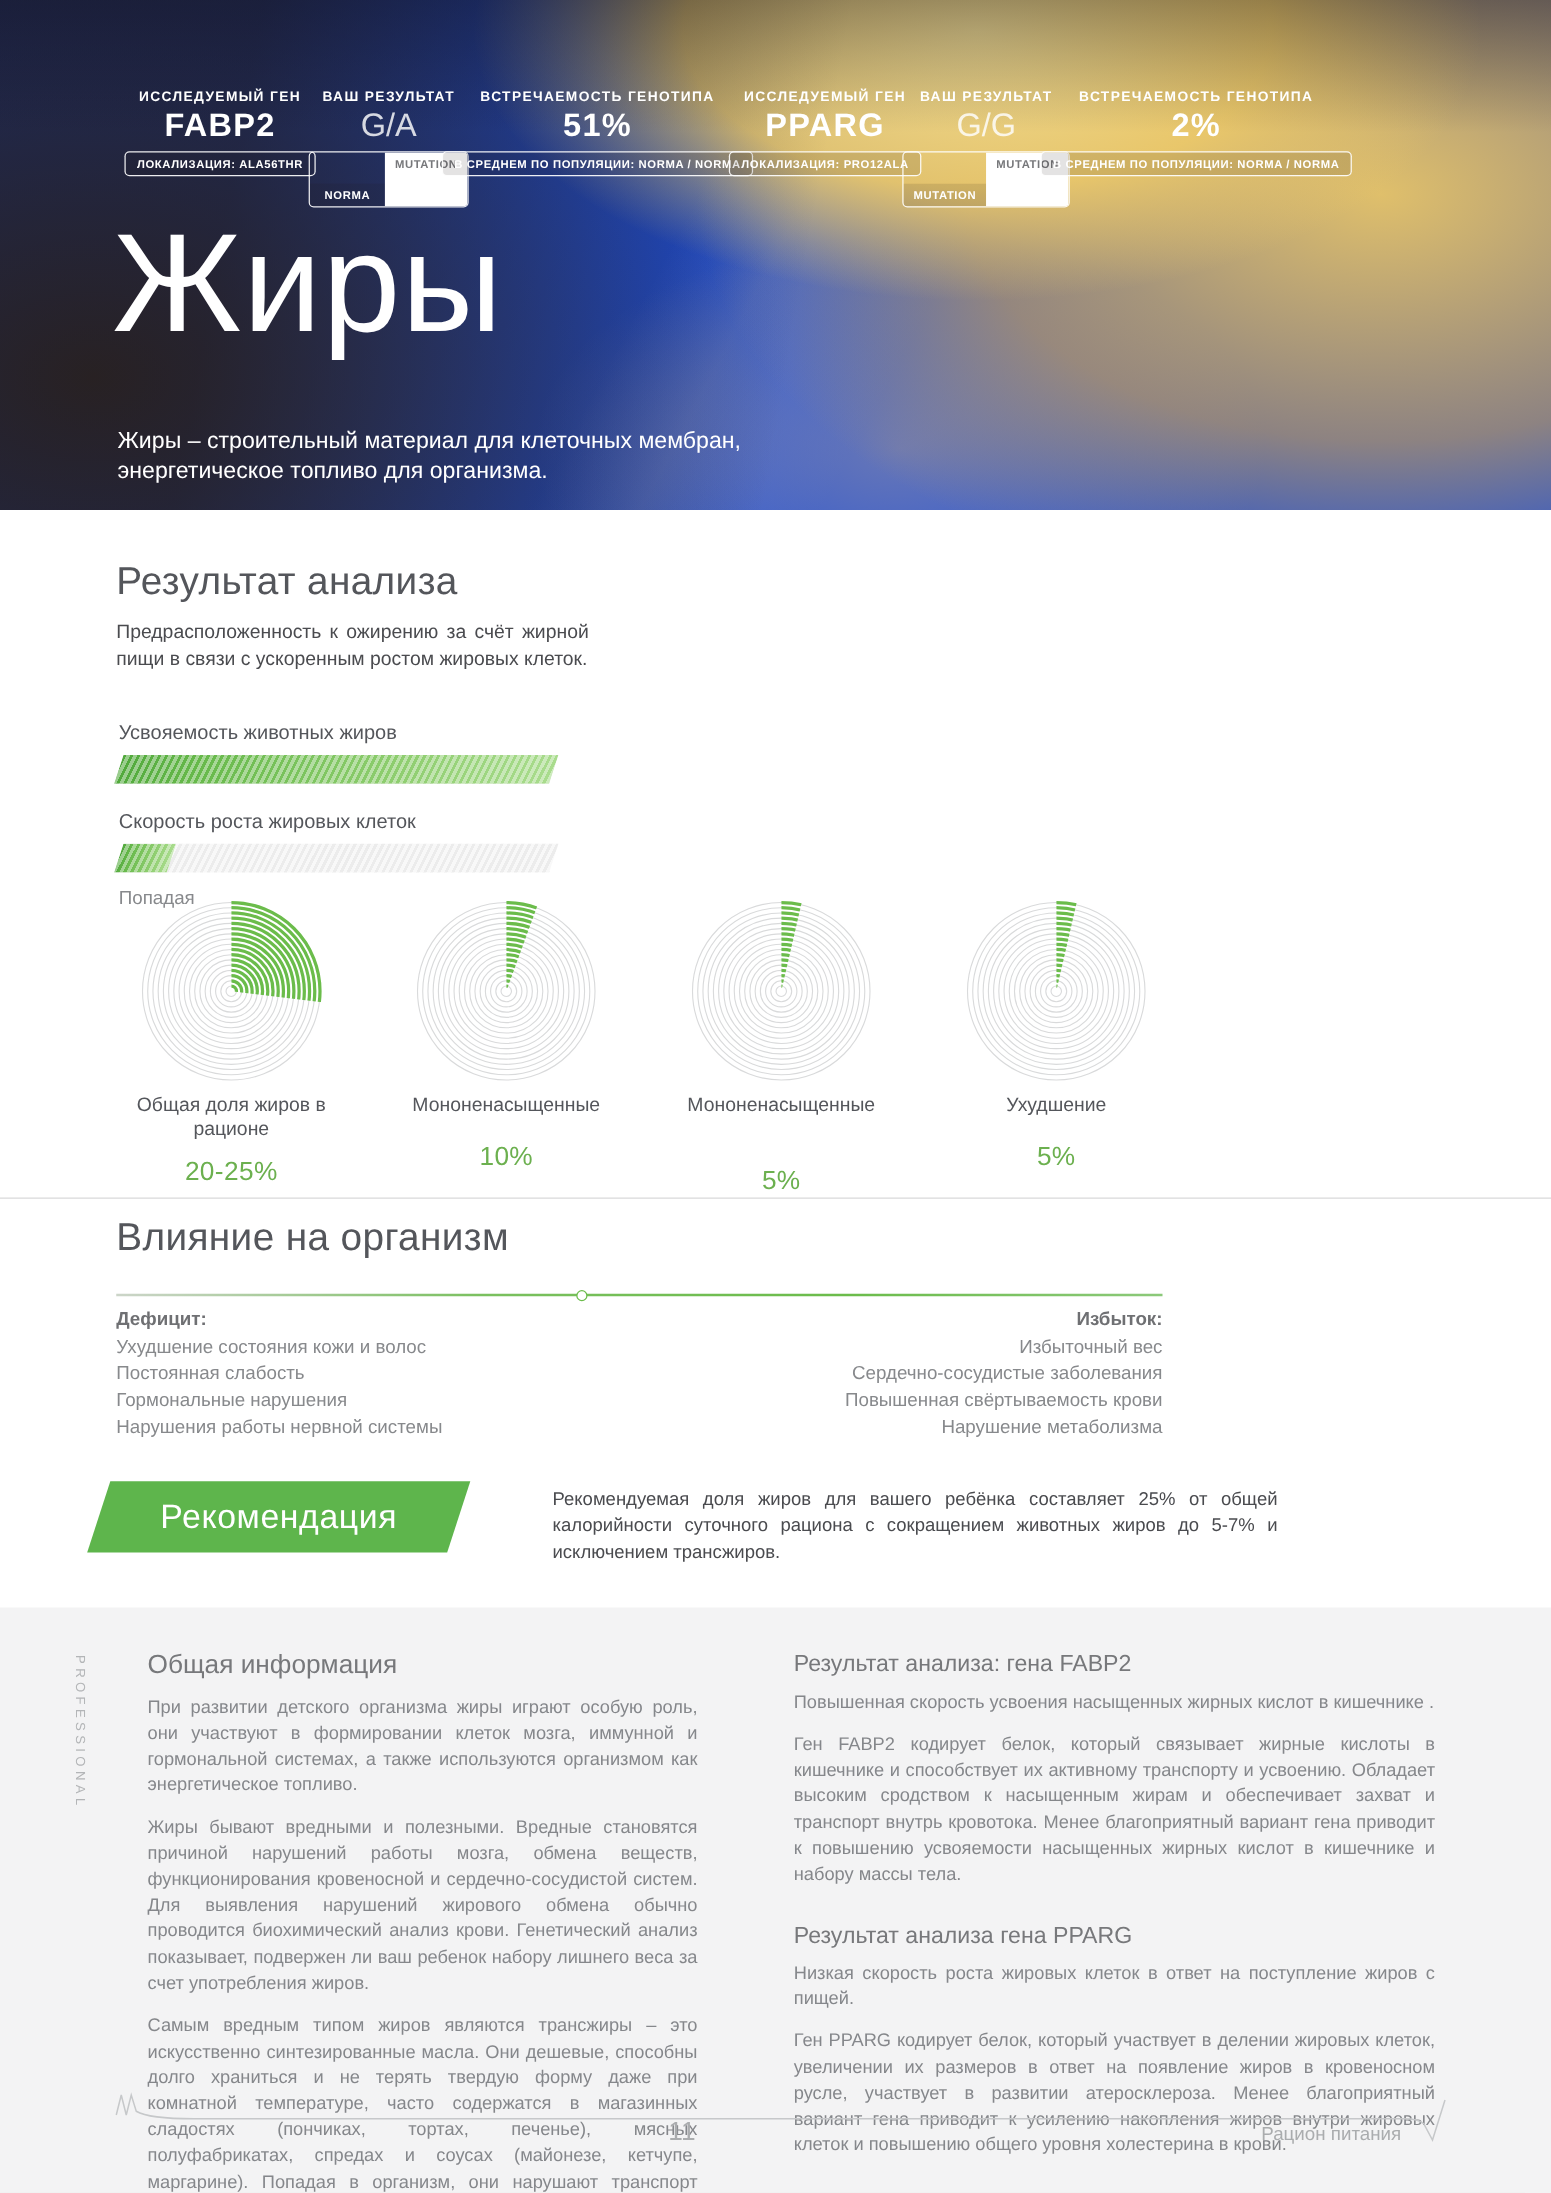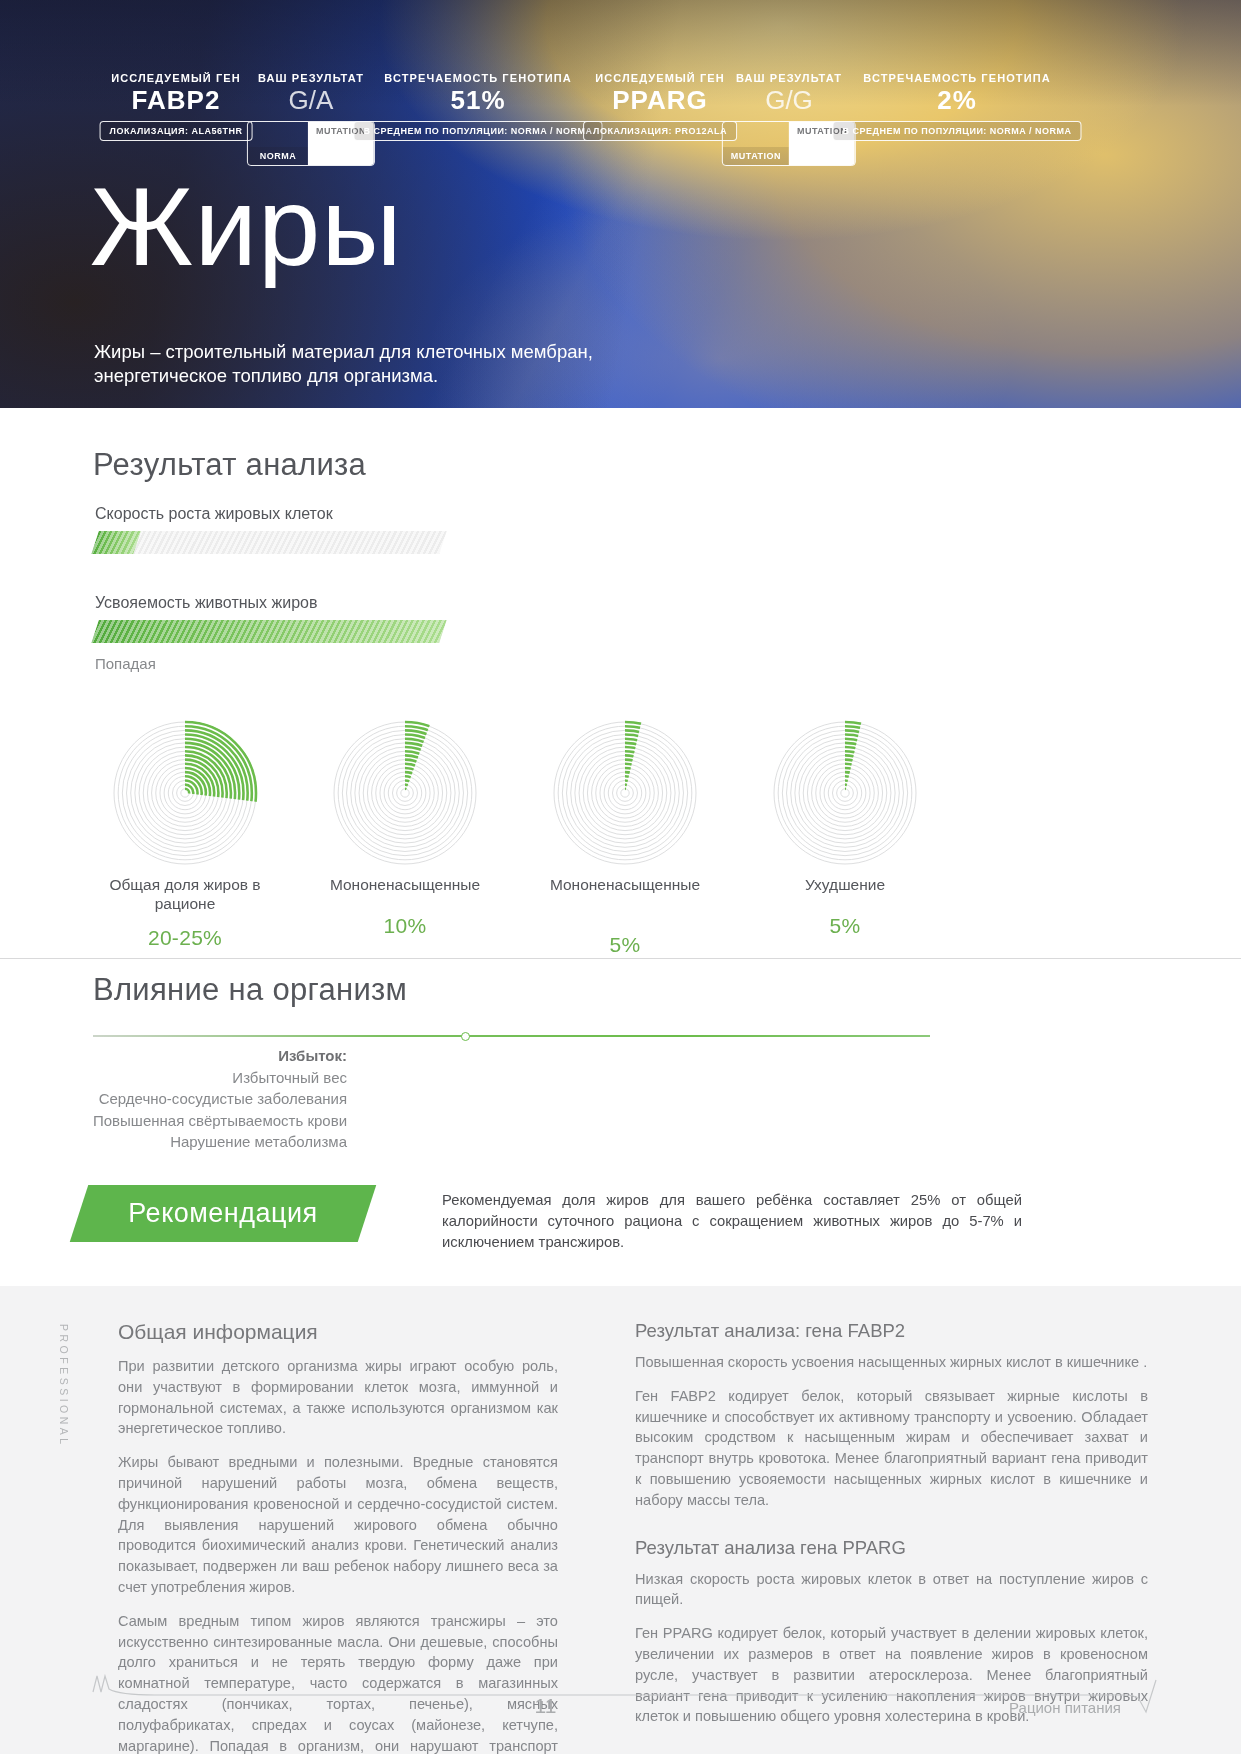--- a/index.html
+++ b/index.html
@@ -140,32 +140,33 @@
 
     <h1 class="hero-title" style="margin:0">Жиры</h1>
     <div class="hero-subtitle">
       <span>Жиры – строительный материал для клеточных мембран,</span><br>
       <span>энергетическое топливо для организма.</span>
     </div>
   </header>
 
   <section class="result">
     <h2 class="h-big" style="margin-top:39px">Результат анализа</h2>
+    <p class="desc">Предрасположенность к ожирению за счёт жирной пищи в связи с ускоренным ростом жировых клеток.</p>
+
+    <div class="bar-group bg1">
+      <div class="bar-label">Усвояемость животных жиров</div>
+      <div class="bar">
+        <div class="bar-fill" style="width: 100%;"></div>
+      </div>
+    </div>
 
     <div class="bar-group bg2">
       <div class="bar-label">Скорость роста жировых клеток</div>
       <div class="bar">
         <div class="bar-fill" style="width: 12%;"></div>
-      </div>
-    </div>
-
-    <div class="bar-group bg1">
-      <div class="bar-label">Усвояемость животных жиров</div>
-      <div class="bar">
-        <div class="bar-fill" style="width: 100%;"></div>
       </div>
     </div>
     <div class="bar-note">Попадая</div>
   </section>
 
   <div class="circles">
     <div class="circle-col">
       <div class="spiral"><svg width="150" height="150" viewBox="0 0 150 150">
             <circle cx="75" cy="75" r="4.176470588235294" fill="none" stroke="#d9dadb" stroke-width="0.9"></circle>
             <circle cx="75" cy="75" r="8.352941176470589" fill="none" stroke="#d9dadb" stroke-width="0.9"></circle>
@@ -348,20 +349,27 @@
   </div>
 
   <div class="divider"></div>
 
   <section class="influence">
     <h2 class="h-big" style="margin-top:0">Влияние на организм</h2>
     <div class="gline">
       <div class="gdot"></div>
     </div>
     <div class="lists">
+      <div class="list-left">
+        <div class="list-title">Дефицит:</div>
+        <div class="list-item">Ухудшение состояния кожи и волос</div>
+        <div class="list-item">Постоянная слабость</div>
+        <div class="list-item">Гормональные нарушения</div>
+        <div class="list-item">Нарушения работы нервной системы</div>
+      </div>
       <div class="list-right">
         <div class="list-title">Избыток:</div>
         <div class="list-item">Избыточный вес</div>
         <div class="list-item">Сердечно-сосудистые заболевания</div>
         <div class="list-item">Повышенная свёртываемость крови</div>
         <div class="list-item">Нарушение метаболизма</div>
       </div>
     </div>
   </section>
 

